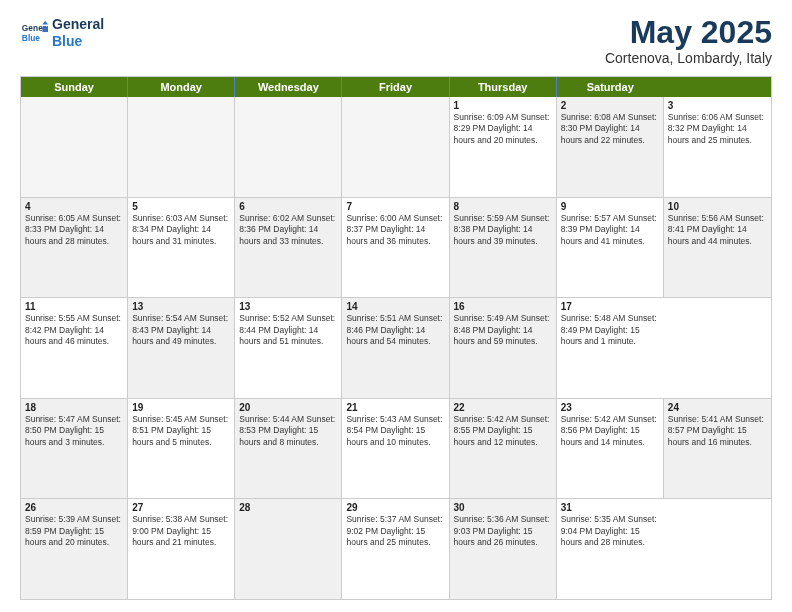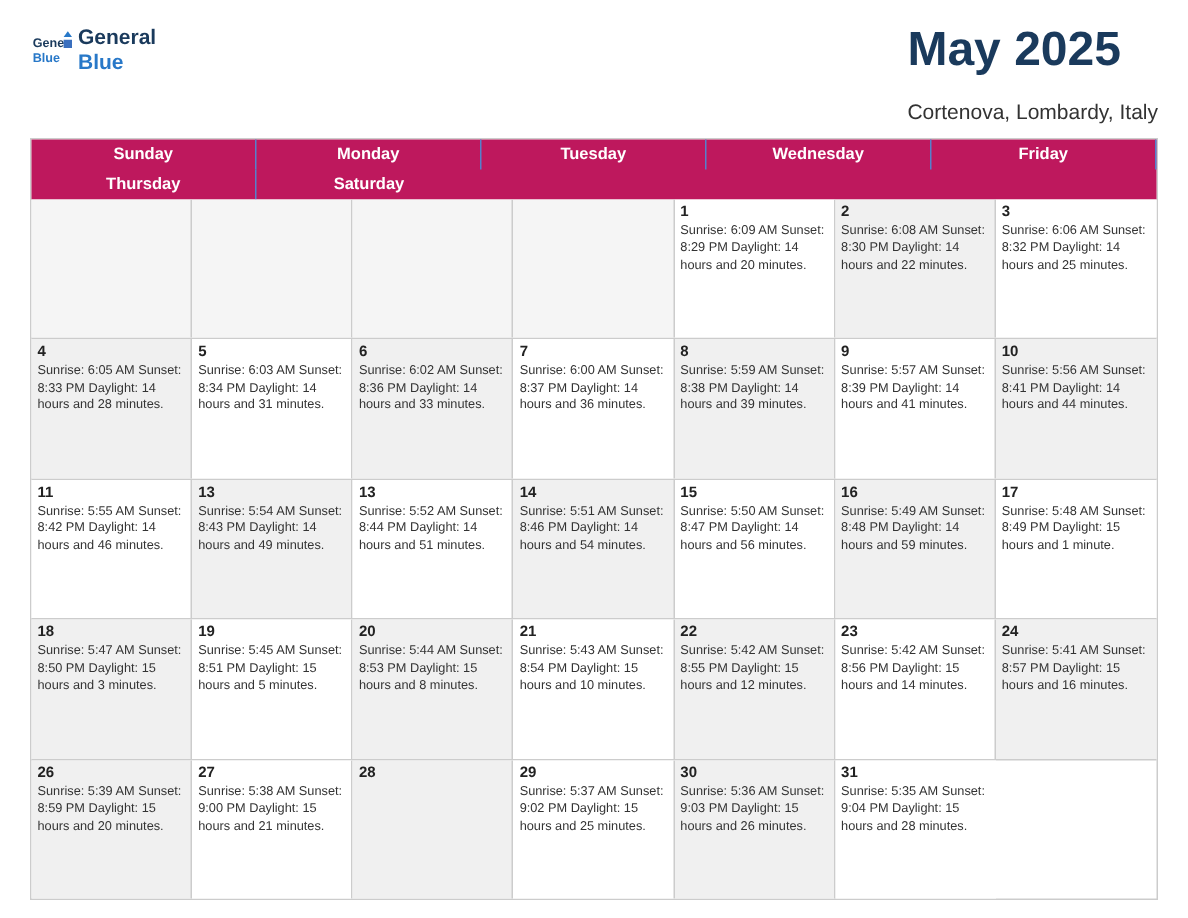--- a/index.html
+++ b/index.html
@@ -33,43 +33,43 @@
       font-weight: bold;
       color: #1a3a5c;
       line-height: 1.2;
     }
     .logo-blue { color: #2878c8; }
     .logo-icon {
       width: 28px;
       height: 28px;
     }
     .title-block {
-      text-align: left;
+      text-align: right;
     }
     .month-title {
       font-size: 32px;
       font-weight: bold;
       color: #1a3a5c;
       line-height: 1;
     }
     .location {
       font-size: 14px;
       color: #333;
-      margin-top: 18px;
+      margin-top: 2px;
     }
     .calendar {
       flex: 1;
       display: flex;
       flex-direction: column;
       border: 1px solid #ccc;
     }
     .day-headers {
       display: grid;
-      grid-template-columns: repeat(5, 1fr);
-      background: #be185d;
+      grid-template-columns: repeat(7, 1fr);
+      background: #4d7c0f;
     }
     .day-header {
       color: #fff;
       font-size: 11px;
       font-weight: bold;
       text-align: center;
       padding: 4px 2px;
       border-right: 1px solid #5580cc;
     }
     .day-header:last-child { border-right: none; }
@@ -131,21 +131,20 @@
     <div class="title-block">
       <div class="month-title">May 2025</div>
       <div class="location">Cortenova, Lombardy, Italy</div>
     </div>
   </div>
 
   <div class="calendar">
     <div class="day-headers">
     <div class="day-header">Sunday</div>
         <div class="day-header">Monday</div>
-        <div class="day-header">Tuesday</div>
         <div class="day-header">Wednesday</div>
         <div class="day-header">Friday</div>
         <div class="day-header">Thursday</div>
         <div class="day-header">Saturday</div>
       </div>
     <div class="calendar-body">
     <div class="week-row">
           <div class="day-cell empty"></div>
           <div class="day-cell empty"></div>
           <div class="day-cell empty"></div>
@@ -245,27 +244,20 @@
 Daylight: 14 hours
 and 51 minutes.</div>
           </div>
           <div class="day-cell shaded">
             <span class="day-num">14</span>
             <div class="day-info">Sunrise: 5:51 AM
 Sunset: 8:46 PM
 Daylight: 14 hours
 and 54 minutes.</div>
           </div>
-          <div class="day-cell">
-            <span class="day-num">15</span>
-            <div class="day-info">Sunrise: 5:50 AM
-Sunset: 8:47 PM
-Daylight: 14 hours
-and 56 minutes.</div>
-          </div>
           <div class="day-cell shaded">
             <span class="day-num">16</span>
             <div class="day-info">Sunrise: 5:49 AM
 Sunset: 8:48 PM
 Daylight: 14 hours
 and 59 minutes.</div>
           </div>
           <div class="day-cell">
             <span class="day-num">17</span>
             <div class="day-info">Sunrise: 5:48 AM

